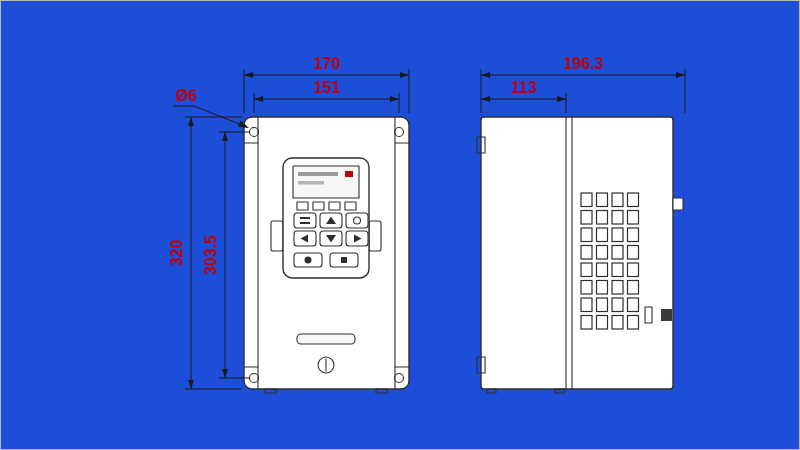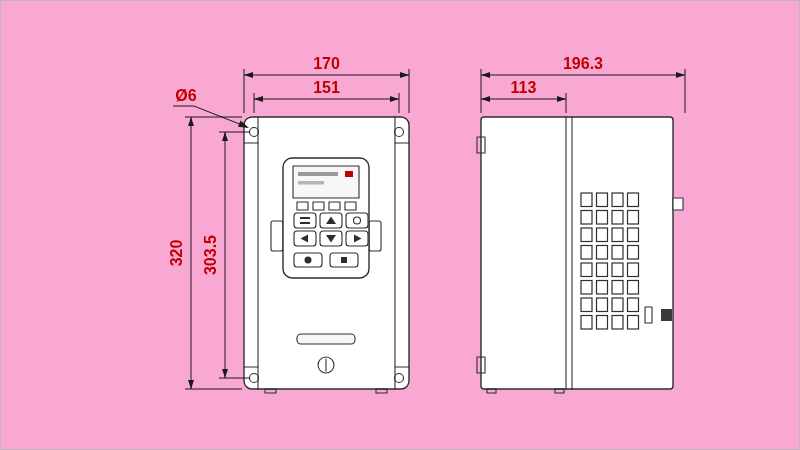--- a/index.html
+++ b/index.html
@@ -1,19 +1,19 @@
 <!DOCTYPE html>
 <html style="--dim-color: #c00000; --line-color: #2e2e2e; --dimline-color: #1a1a1a;"><head>
 <meta charset="utf-8">
 <style>
   html,body{margin:0;padding:0;background:#fff;}
   .frame{
     width:798px;height:448px;
     border:1px solid #b9b9b9;
-    background:#f9a8d4;
+    background:#1d4ed8;
     position:relative;
     overflow:hidden;
     font-family:"Liberation Sans", sans-serif;
   }
   svg{display:block;}
   .ln{stroke:var(--line-color,#2e2e2e);fill:none;stroke-width:1.4;stroke-linejoin:round;stroke-linecap:round;}
   .thin{stroke-width:1.1;}
   .fill-white{fill:#ffffff;}
   .fill-light{fill:#f7f7f7;}
   .dim{stroke:var(--dimline-color,#1a1a1a);stroke-width:1;fill:none;}

